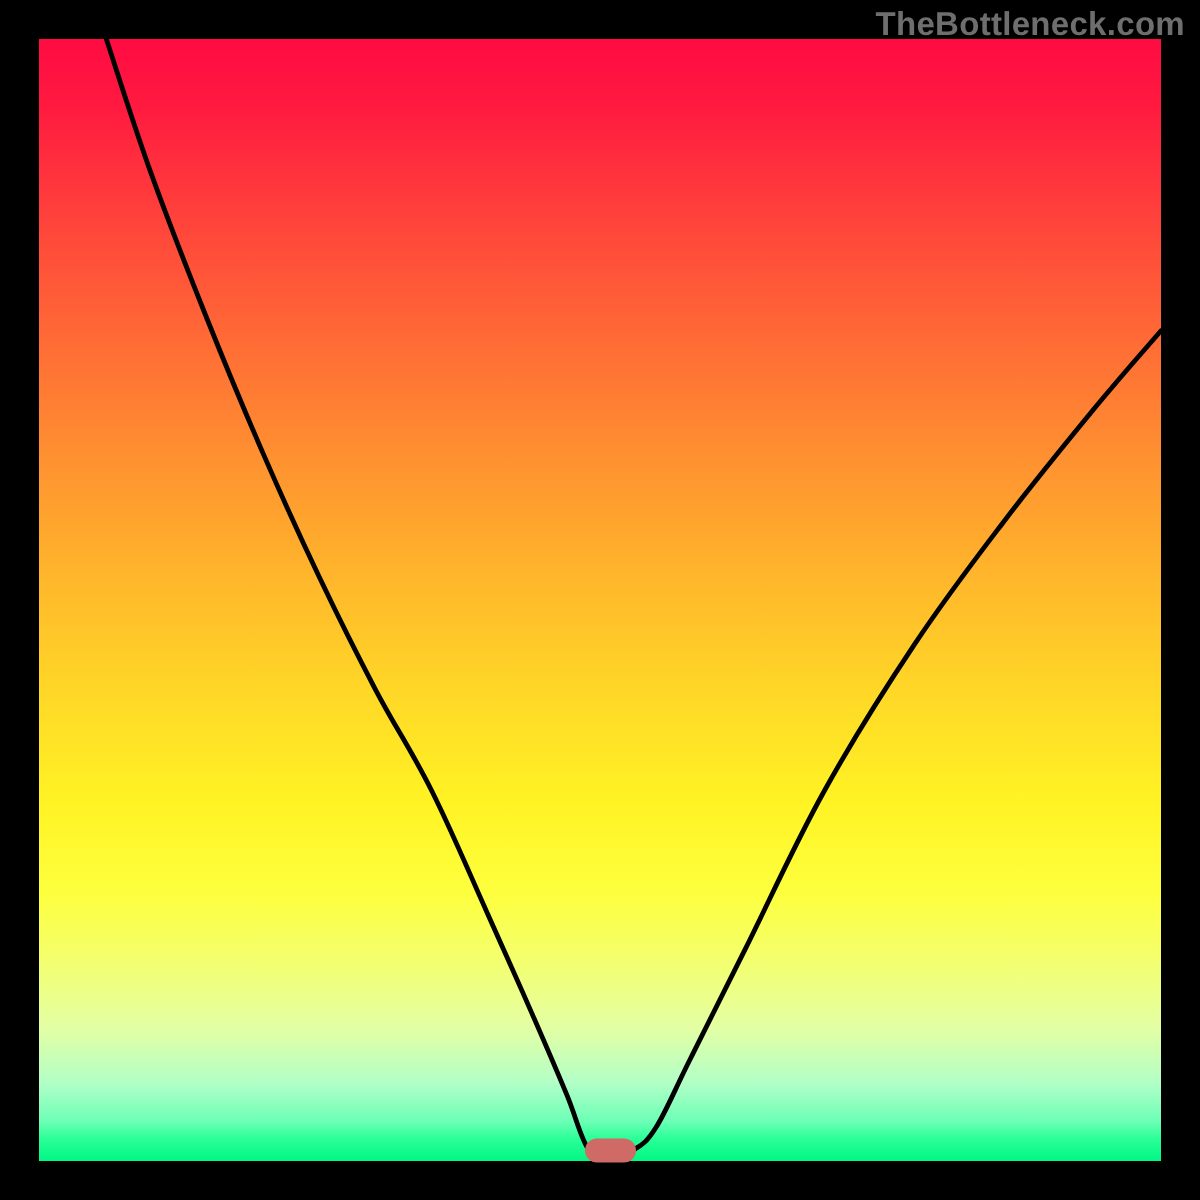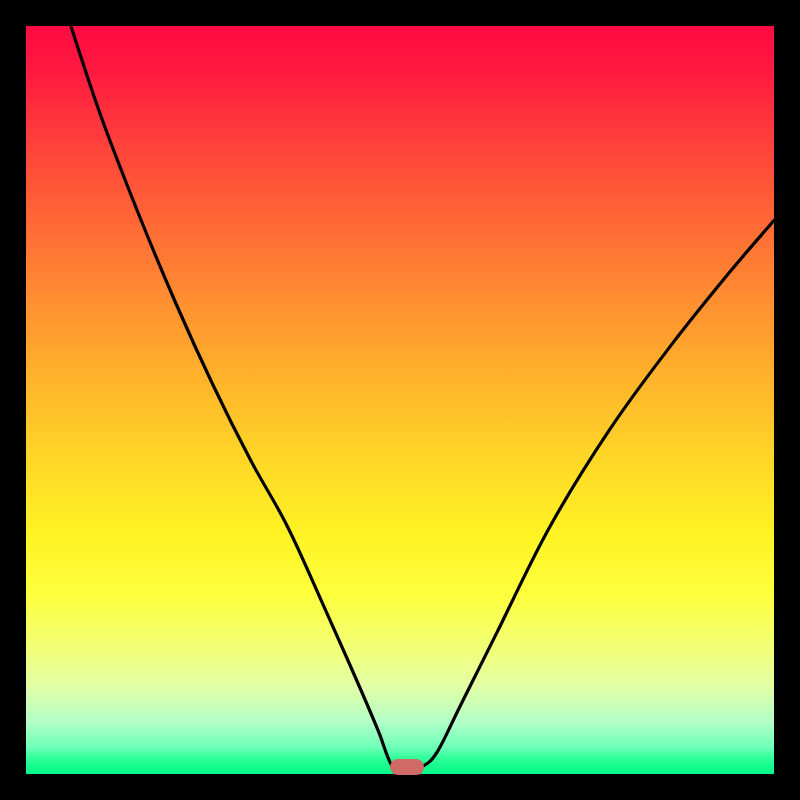--- a/index.html
+++ b/index.html
@@ -72,13 +72,14 @@
 
 <div class="stage">
   <div class="plot"></div>
 
   <svg class="curve-layer" viewBox="0 0 748 748" preserveAspectRatio="none">
     <path id="curve-path" fill="none" stroke="#000" stroke-width="3.2" stroke-linejoin="round" stroke-linecap="round" d="M 44.879999999999995 0 C 50.26559999999999 16.156799999999997, 62.682399999999994 56.099999999999994, 74.8 89.75999999999999 C 86.9176 123.41999999999999, 98.736 153.34, 112.2 187 C 125.664 220.66, 136.136 245.7928, 149.6 276.76 C 163.064 307.7272, 173.536 330.76559999999995, 187 359.03999999999996 C 200.464 387.3144, 210.936 408.25840000000005, 224.4 433.84000000000003 C 237.864 459.4216, 248.336 474.23199999999997, 261.8 501.15999999999997 C 275.264 528.088, 287.0824 556.5120000000001, 299.2 583.44 C 311.31759999999997 610.368, 319.6952 629.2176, 329.12 650.76 C 338.5448 672.3024, 344.82800000000003 686.9632, 351.56 703.12 C 358.292 719.2768, 361.13439999999997 733.1148, 366.52 740.52 C 371.9056 747.9252, 376.0944 744.26, 381.48 744.26 C 386.86560000000003 744.26, 391.0544 743.886, 396.44 740.52 C 401.8256 737.154, 404.66800000000006 736.3312, 411.40000000000003 725.56 C 418.132 714.7887999999999, 423.06879999999995 702.2224000000001, 433.84 680.6800000000001 C 444.6112 659.1376, 455.0832 638.1936000000001, 471.24 605.88 C 487.39680000000004 573.5663999999999, 503.404 537.5128, 523.6 501.15999999999997 C 543.796 464.80719999999997, 561.8976 436.23359999999997, 583.44 403.91999999999996 C 604.9824000000001 371.60639999999995, 621.7375999999999 349.91440000000006, 643.28 321.64000000000004 C 664.8224 293.36560000000003, 684.2704 269.7288, 703.12 246.83999999999997 C 721.9696 223.95119999999997, 739.9216 203.90480000000002, 748 194.48000000000002"></path>
   </svg>
 
   <div id="marker" class="marker" style="left: 407.48px; top: 767.268px;"></div>
 
+  <div class="watermark">TheBottleneck.com</div>
 </div>
 
 </body></html>

